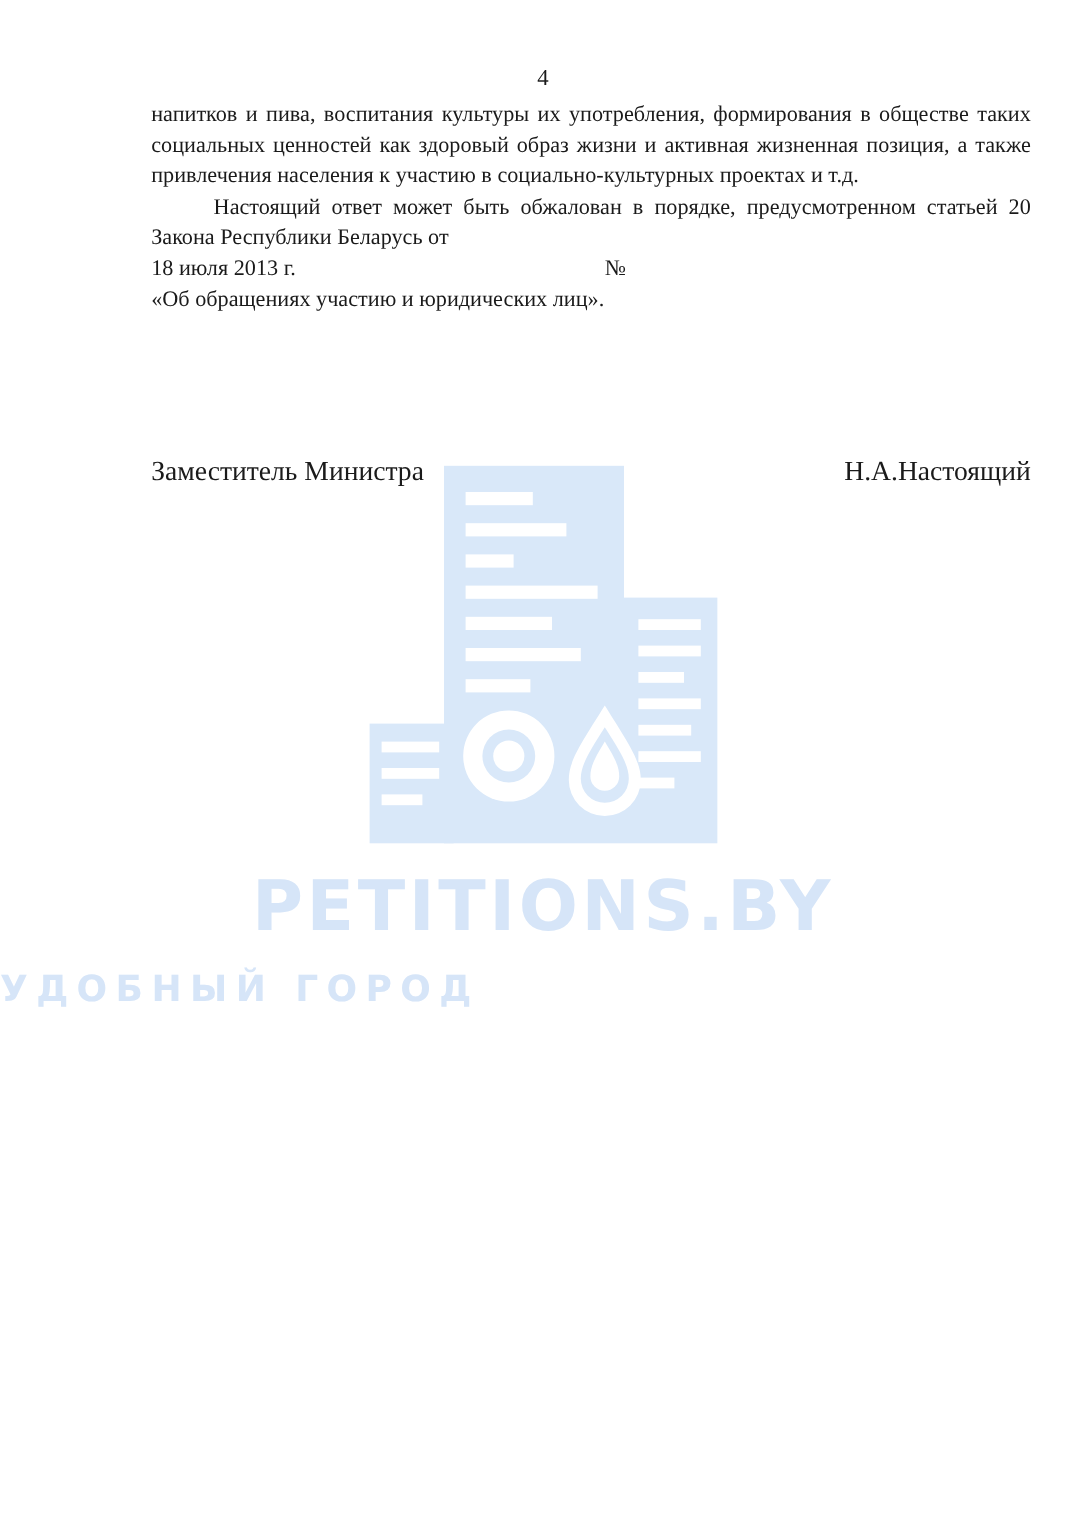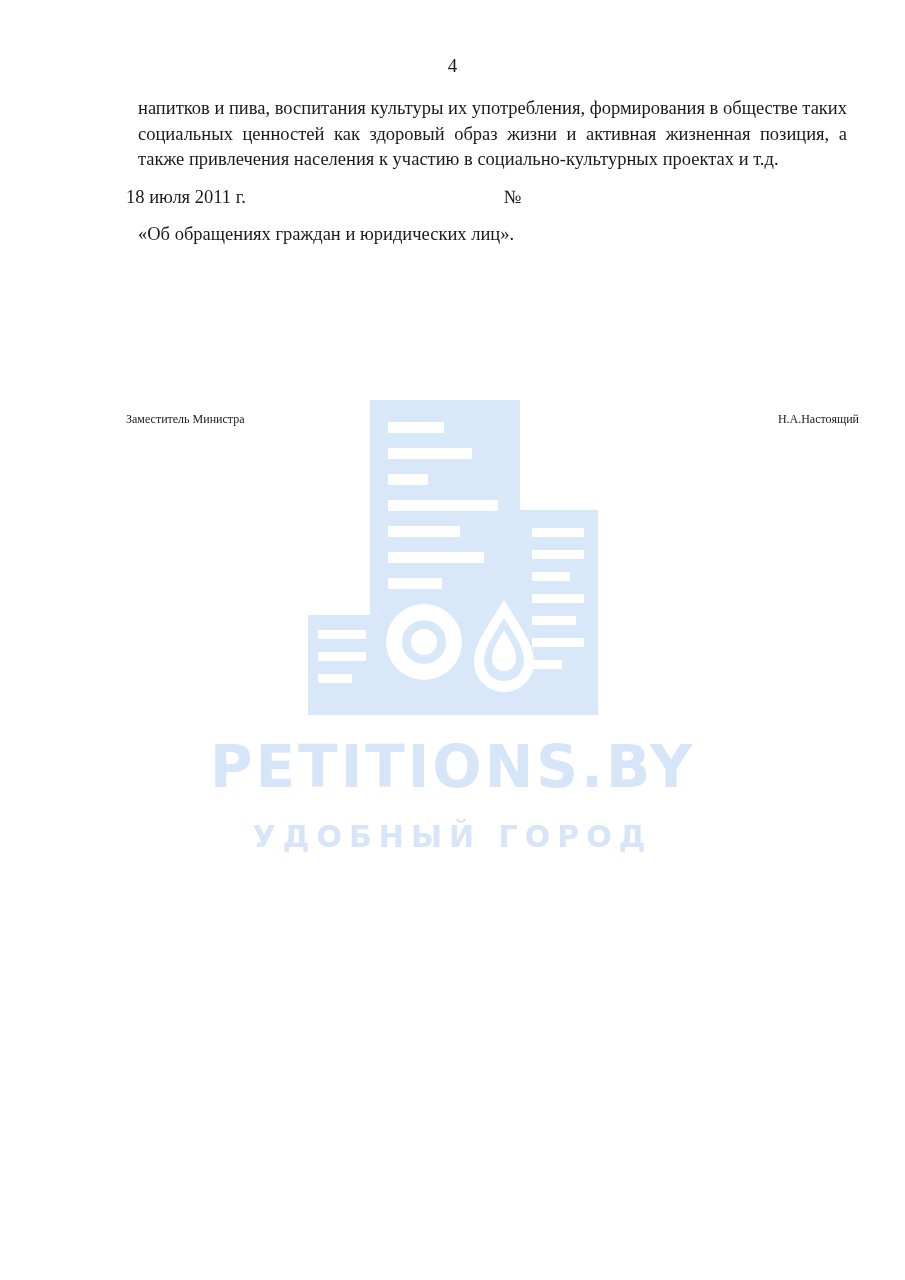--- a/index.html
+++ b/index.html
@@ -27,21 +27,21 @@
   }
   .body-text {
     position: absolute;
     top: 84px;
     left: 126px;
     width: 733px;
     font-size: 18.5px;
     line-height: 25.6px;
   }
   .para {
-    margin: 12px;
+    margin: 0;
     text-align: justify;
     text-justify: inter-word;
   }
   .para.indent {
     text-indent: 52px;
   }
   .para.noindent {
     text-indent: 0;
   }
   .para-last-line-plain {
@@ -50,32 +50,32 @@
   
   .spread-line {
     display: flex;
     width: 100%;
   }
   .spread-line .s1 { flex: 0 0 auto; }
   .spread-line .s2 { flex: 1 1 auto; text-align: center; padding-right: 80px;}
   .spread-line .s3 { flex: 0 0 auto; padding-right: 165px; }
   .signature-row {
     position: absolute;
-    top: 407px;
+    top: 380px;
     left: 126px;
     width: 733px;
     display: flex;
     justify-content: space-between;
-    font-size: 12px;
+    font-size: 23px;
     line-height: 25px;
   }
   
   .watermark {
     position: absolute;
-    top: 392px;
+    top: 380px;
     left: 0;
     width: 905px;
     height: 520px;
     pointer-events: none;
     user-select: none;
   }
   .wm-graphic {
     position: absolute;
     left: 298px;
     top: 8px;
@@ -93,43 +93,44 @@
     font-size: 58px;
     letter-spacing: 3px;
     color: #d6e5f8;
     line-height: 60px;
   }
   .wm-sub {
     position: absolute;
     top: 428px;
     left: 0;
     width: 905px;
-    text-align: center;
+    text-align: left;
     font-family: "DejaVu Sans", sans-serif;
     font-weight: bold;
     font-size: 30px;
     letter-spacing: 7px;
     color: #d6e5f8;
     line-height: 34px;
   }
 </style>
 </head>
 <body>
 
 <div class="page">
 
   <div class="page-number">4</div>
 
   <div class="body-text">
     <p class="para noindent">напитков и пива, воспитания культуры их употребления, формирования в обществе таких социальных ценностей как здоровый образ жизни и активная жизненная позиция, а также привлечения населения к участию в социально-культурных проектах и т.д.</p>
+    <p class="para indent">Настоящий ответ может быть обжалован в порядке, предусмотренном статьей 20 Закона Республики Беларусь от</p>
     <div class="spread-line">
-      <span class="s1">18 июля 2011 г.</span>
+      <span class="s1">18 июля 2013 г.</span>
       <span class="s2">№</span>
     </div>
-    <p class="para noindent para-last-line-plain">«Об обращениях граждан и юридических лиц».</p>
+    <p class="para noindent para-last-line-plain">«Об обращениях участию и юридических лиц».</p>
   </div>
 
   <div class="signature-row">
     <span>Заместитель Министра</span>
     <span>Н.А.Настоящий</span>
   </div>
 
   <div class="watermark">
     <svg class="wm-graphic" viewBox="0 0 300 315">
       <g fill="#d9e8f9">

